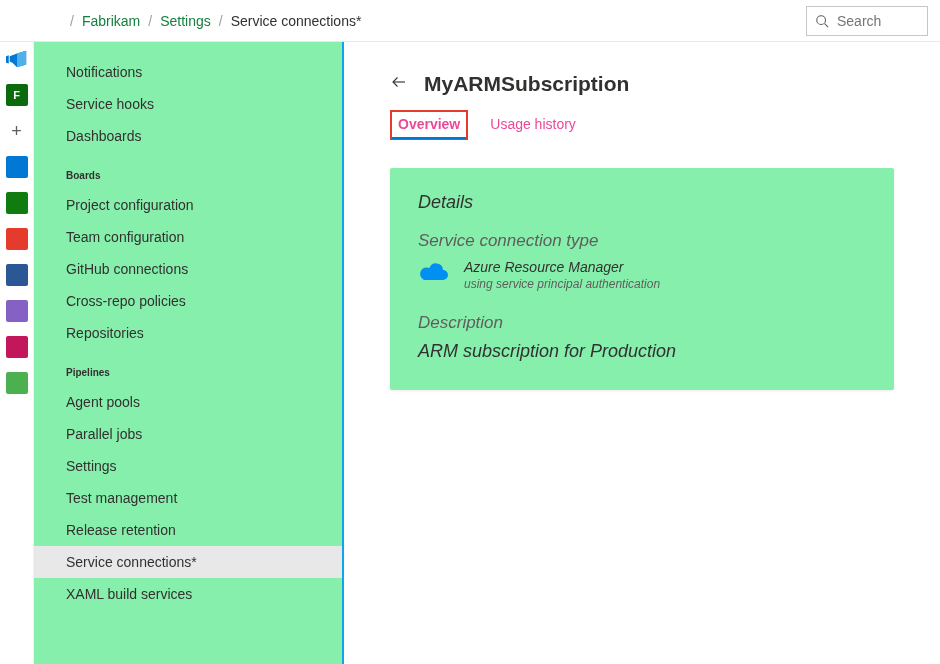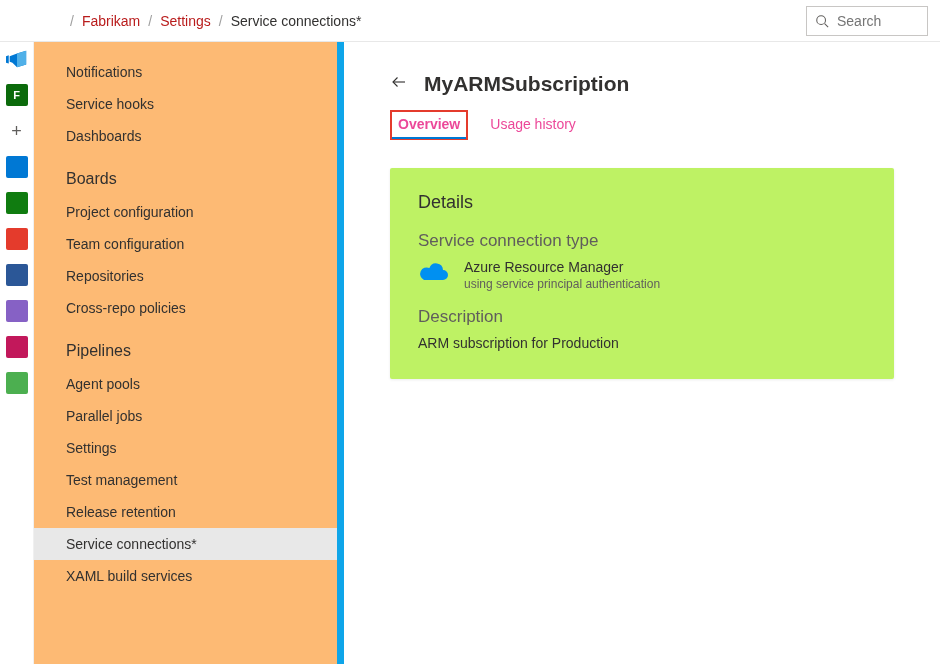--- a/index.html
+++ b/index.html
@@ -25,21 +25,21 @@
   .breadcrumb {
     flex: 1;
     display: flex;
     align-items: center;
     gap: 8px;
     color: #605e5c;
     font-size: 14px;
     padding-left: 30px;
   }
   .breadcrumb .sep { color: #a0a0a0; }
-  .breadcrumb .crumb { color: #b91c1c; cursor: pointer; }
+  .breadcrumb .crumb { color: #15803d; cursor: pointer; }
   .breadcrumb .crumb:last-child { color: #323130; }
   .searchbox {
     display: flex;
     align-items: center;
     border: 1px solid #c8c6c4;
     height: 20px;
     width: 122px;
     padding: 14px 8px;
     gap: 8px;
     color: #605e5c;
@@ -94,41 +94,41 @@
   .rail .appicon {
     width: 22px;
     height: 22px;
     display: flex;
     align-items: center;
     justify-content: center;
     border-radius: 2px;
   }
   .sidebar {
     width: 310px;
-    background: #fdba74;
+    background: #86efac;
     overflow-y: auto;
     padding: 14px 0 0 0;
-    border-right: 7px solid #0ea5e9;
+    border-right: 2px solid #0ea5e9;
     position: relative;
   }
   .sidebar::-webkit-scrollbar { width: 10px; }
   .sidebar::-webkit-scrollbar-thumb { background: #c8c6c4; }
   .sidebar .item {
     padding: 8px 16px 8px 32px;
     cursor: pointer;
     font-size: 14px;
     color: #323130;
   }
   .sidebar .item.selected {
     background: #e8e8e8;
   }
   .sidebar .heading {
     padding: 18px 16px 8px 32px;
-    font-weight: 400;
-    font-size: 16px;
+    font-weight: 700;
+    font-size: 10px;
     color: #323130;
   }
   .sidebar .heading:first-child { padding-top: 4px; }
   .main {
     flex: 1;
     padding: 30px 46px;
     overflow: auto;
   }
   .titlebar {
     display: flex;
@@ -166,51 +166,52 @@
     left: 0; right: 0;
     bottom: -1px;
     height: 2px;
     background: #0078d4;
   }
   .tab.highlighted {
     border: 2px solid #e43b2c;
     padding: 4px 6px 6px 6px;
   }
   .card {
-    background: #bef264;
+    background: #86efac;
     box-shadow: 0 1px 3px rgba(0,0,0,0.08);
     border-radius: 2px;
     padding: 24px 28px 28px 28px;
     max-width: 520px;
+    font-style: italic;
   }
   .card h2 {
     font-size: 18px;
     font-weight: 400;
     margin-bottom: 18px;
   }
   .card .label {
     font-size: 17px;
     color: #605e5c;
     margin-bottom: 8px;
   }
   .conn-row {
     display: flex;
     align-items: flex-start;
     gap: 14px;
-    margin-bottom: 16px;
+    margin-bottom: 22px;
   }
   .cloud {
     width: 32px;
     height: 22px;
     flex-shrink: 0;
     margin-top: 2px;
   }
   .conn-name { font-size: 14px; color: #323130; }
   .conn-sub { font-size: 12px; color: #605e5c; margin-top: 2px; }
-  .desc-text { font-size: 14px; color: #323130; margin-top: 4px; }
+  .desc-text { font-size: 18px; color: #323130; margin-top: 4px; }
 </style>
 </head>
 <body>
 
 <div class="topbar">
   <div class="breadcrumb">
     <span class="sep">/</span>
     <span class="crumb">Fabrikam</span>
     <span class="sep">/</span>
     <span class="crumb">Settings</span>
@@ -243,22 +244,23 @@
     <div class="appicon" style="background:#4caf50"></div>
   </div>
 
   <div class="sidebar" id="sidebar">
       <div class="item">Notifications</div>
       <div class="item">Service hooks</div>
       <div class="item">Dashboards</div>
       <div class="heading">Boards</div>
       <div class="item">Project configuration</div>
       <div class="item">Team configuration</div>
+      <div class="item">GitHub connections</div>
+      <div class="item">Cross-repo policies</div>
       <div class="item">Repositories</div>
-      <div class="item">Cross-repo policies</div>
       <div class="heading">Pipelines</div>
       <div class="item">Agent pools</div>
       <div class="item">Parallel jobs</div>
       <div class="item">Settings</div>
       <div class="item">Test management</div>
       <div class="item">Release retention</div>
       <div class="item selected">Service connections*</div>
       <div class="item">XAML build services</div>
     </div>
 

